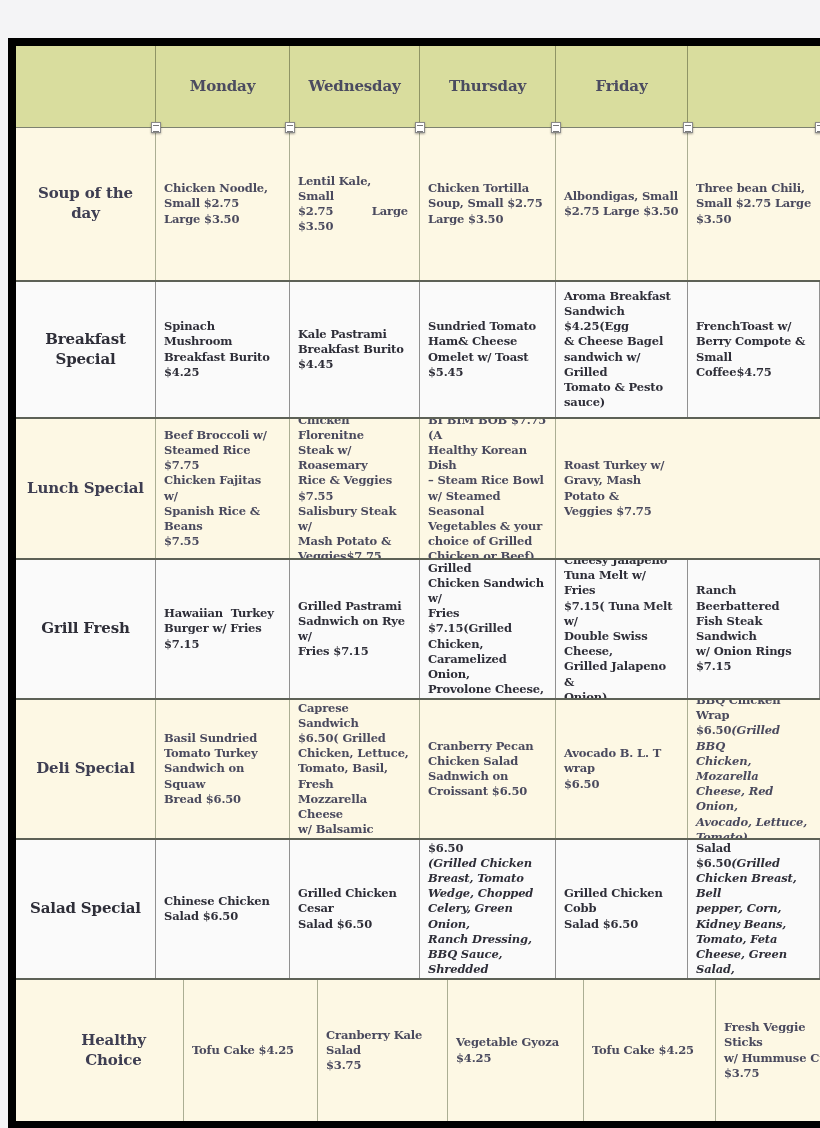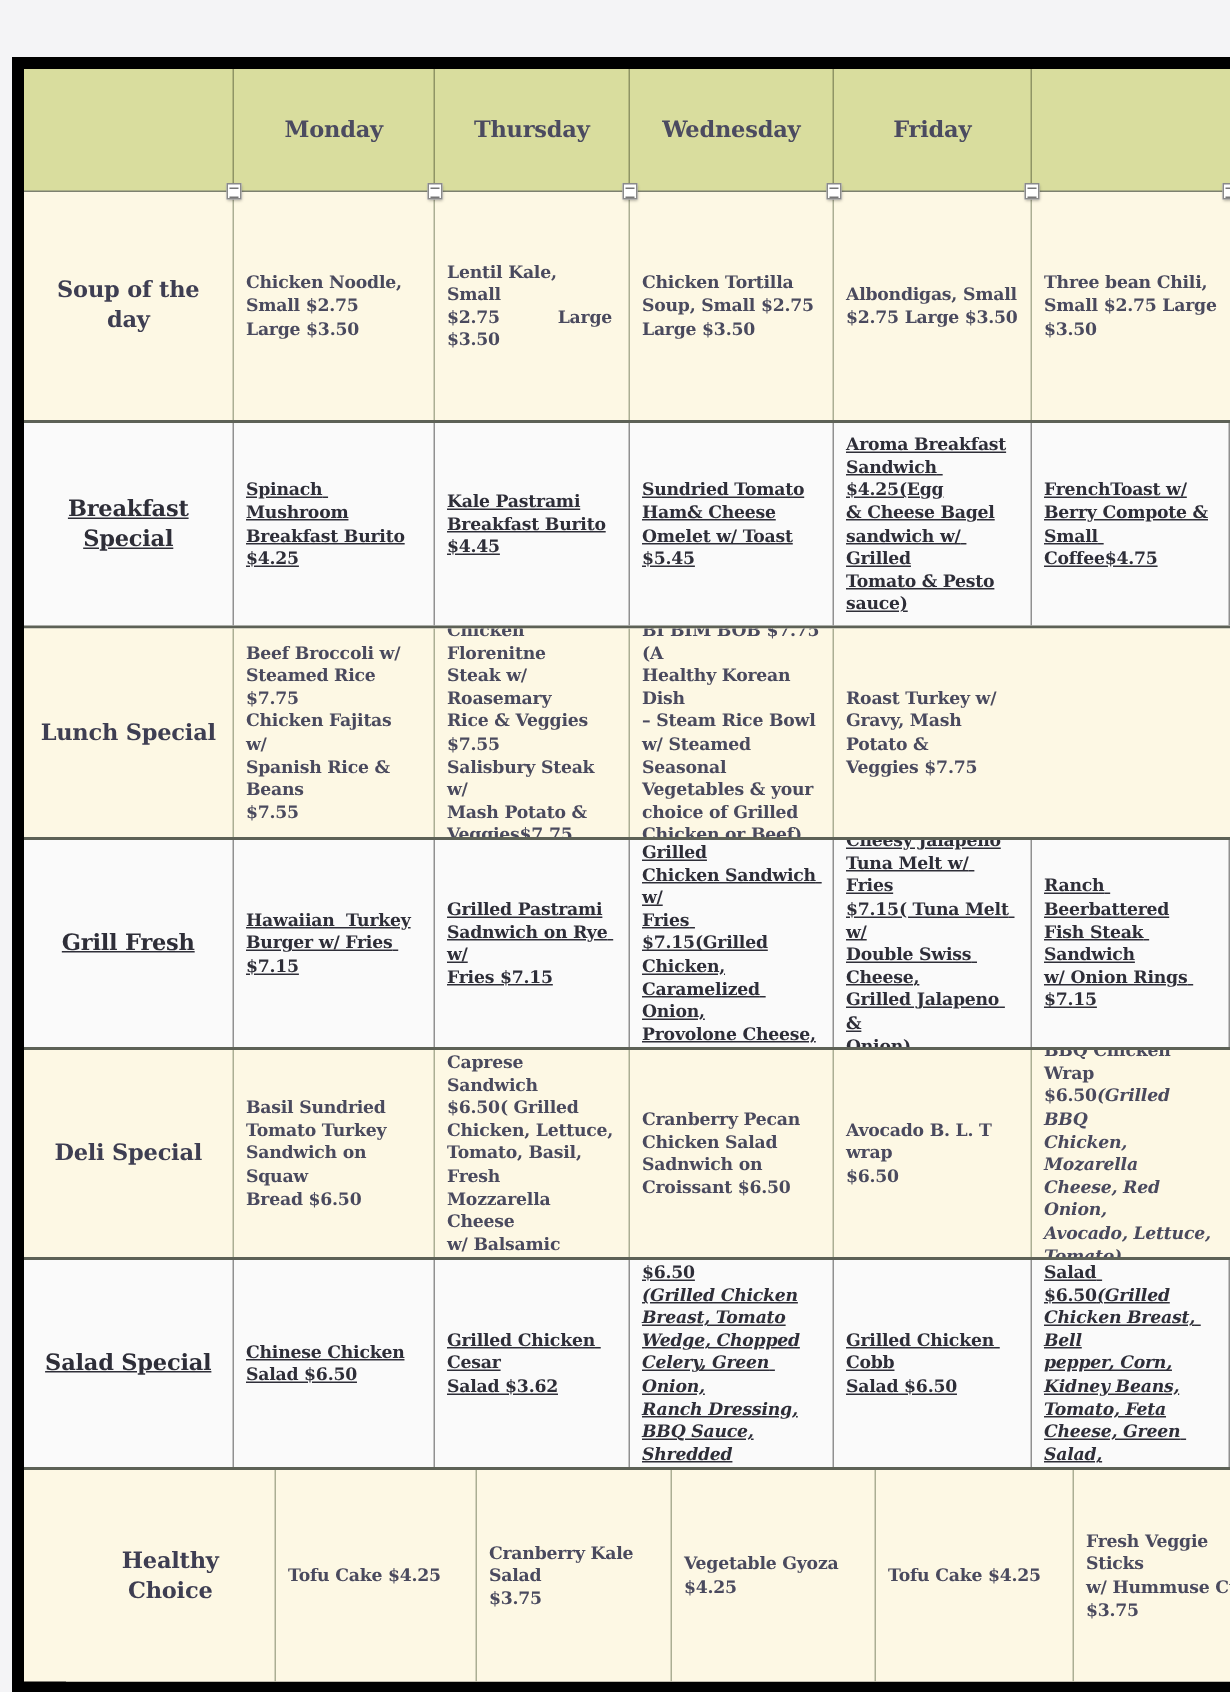--- a/index.html
+++ b/index.html
@@ -44,21 +44,21 @@
     padding:4px 8px;
     overflow:hidden;
     border-right:1px solid #abae93;
     color:#4a4a5e;
     font-weight:bold;
     font-size:11.5px;
     line-height:1.32;
     letter-spacing:-0.15px;
   }
   .cell:last-child { border-right:none; }
-  .row-white .cell { border-right:1px solid #909090; color:#2e2e38;text-decoration:underline; }
+  .row-white .cell { border-right:1px solid #909090; color:#2e2e38; }
   .row-header .cell { border-right:1px solid #8f9465; }
 
   .txt { white-space:pre-wrap; }
   .txt em { font-style:italic;margin-top:13px; }
 
   .cell.top { align-items:center; }
 
   .label {
     justify-content:center; text-align:center;
     font-size:15px; color:#3e3e52;
@@ -90,22 +90,22 @@
   .h1{left:140px}.h2{left:274px}.h3{left:404px}.h4{left:540px}.h5{left:672px}.h6{left:804px}
 </style>
 </head>
 <body>
 
 <div class="menu-table">
 
   <div class="row row-header">
     <div class="cell corner"></div>
     <div class="cell day">Monday</div>
+    <div class="cell day">Wednesday</div>
     <div class="cell day">Thursday</div>
-    <div class="cell day">Wednesday</div>
     <div class="cell day">Friday</div>
     <span class="handle h1"></span>
     <span class="handle h2"></span>
     <span class="handle h3"></span>
     <span class="handle h4"></span>
     <span class="handle h5"></span>
     <span class="handle h6"></span>
   </div>
 
   <div class="row row-body row-cream r-soup">
@@ -276,21 +276,21 @@
   </div>
 
   <div class="row row-body row-white r-salad">
     <div class="cell label">Salad Special</div>
     <div class="cell">
         <div class="txt"><span>Chinese Chicken
 Salad $6.50</span><em></em></div>
       </div>
     <div class="cell">
         <div class="txt"><span>Grilled Chicken Cesar
-Salad $3.62</span><em></em></div>
+Salad $6.50</span><em></em></div>
       </div>
     <div class="cell top">
         <div class="txt"><span>Rodeo Chicken Salad
 $6.50
 </span><em>(Grilled Chicken
 Breast, Tomato
 Wedge, Chopped
 Celery, Green Onion,
 Ranch Dressing,
 BBQ Sauce,

